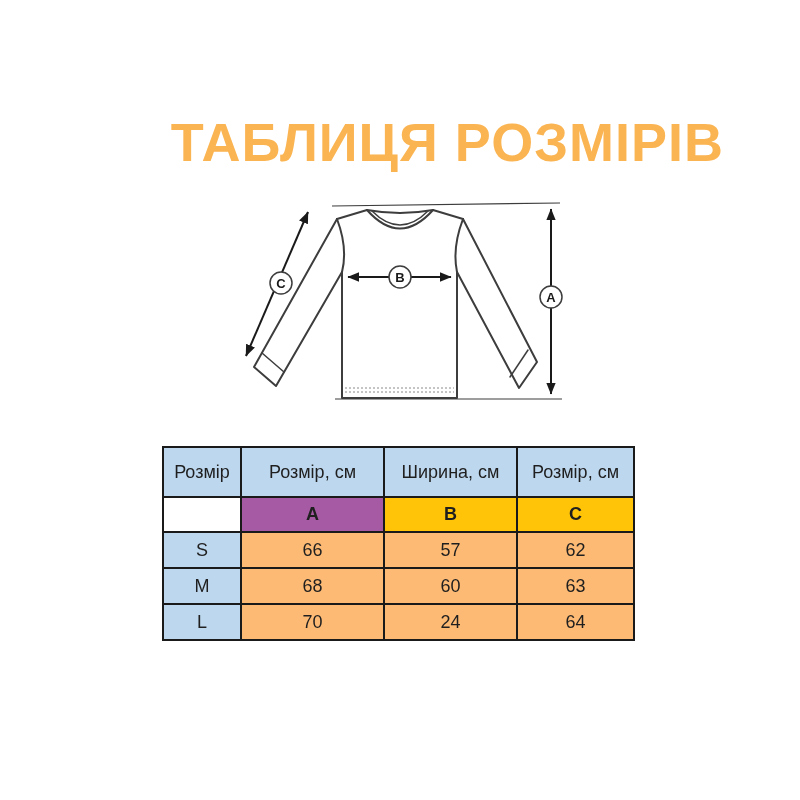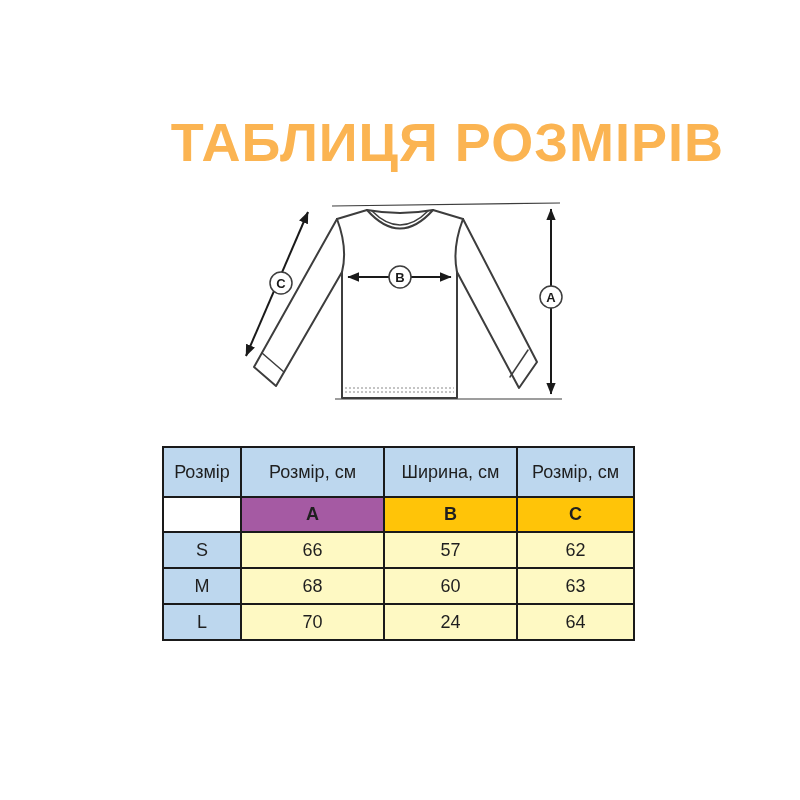--- a/index.html
+++ b/index.html
@@ -62,21 +62,21 @@
   }
   .size-table th {
     background: #BDD7EE;
     height: 48px;
     font-weight: 400;
   }
   .row-letters td { height: 33px; font-weight: 700; }
   .cell-empty  { background: #ffffff; }
   .cell-purple { background: #A55AA3; }
   .cell-gold   { background: #FFC408; }
-  .row-data td { height: 34px; background: #fef9c3; }
+  .row-data td { height: 34px; background: #fdba74; }
   .row-data td.cell-size { background: #BDD7EE; }
 </style>
 </head>
 <body>
 
 <div class="page">
 
   <div class="title">ТАБЛИЦЯ РОЗМІРІВ</div>
 
   <svg class="diagram-svg" viewBox="225 185 350 230" xmlns="http://www.w3.org/2000/svg">

